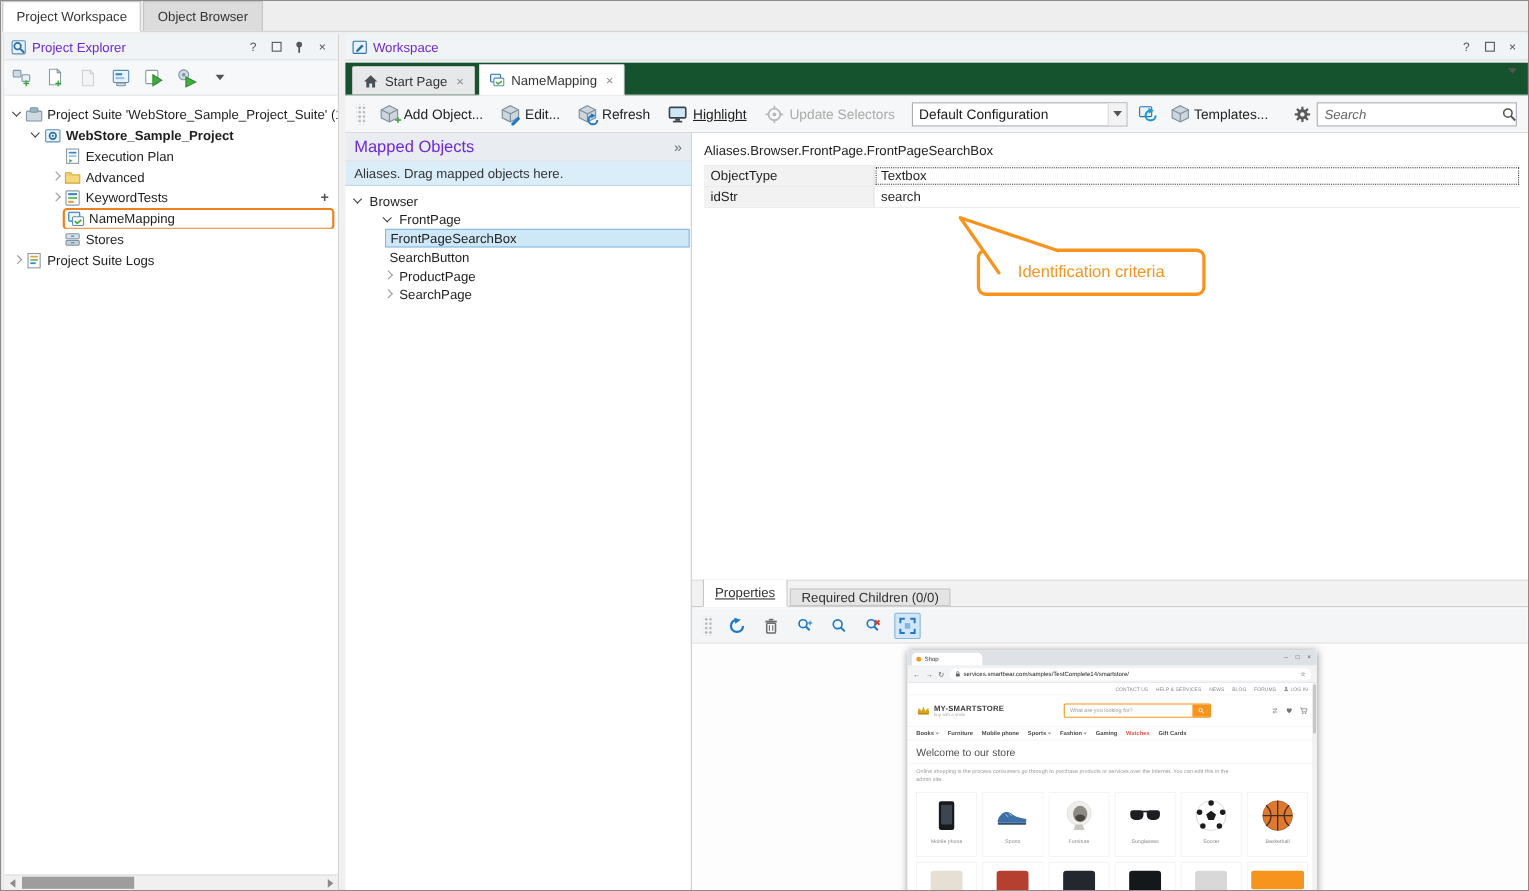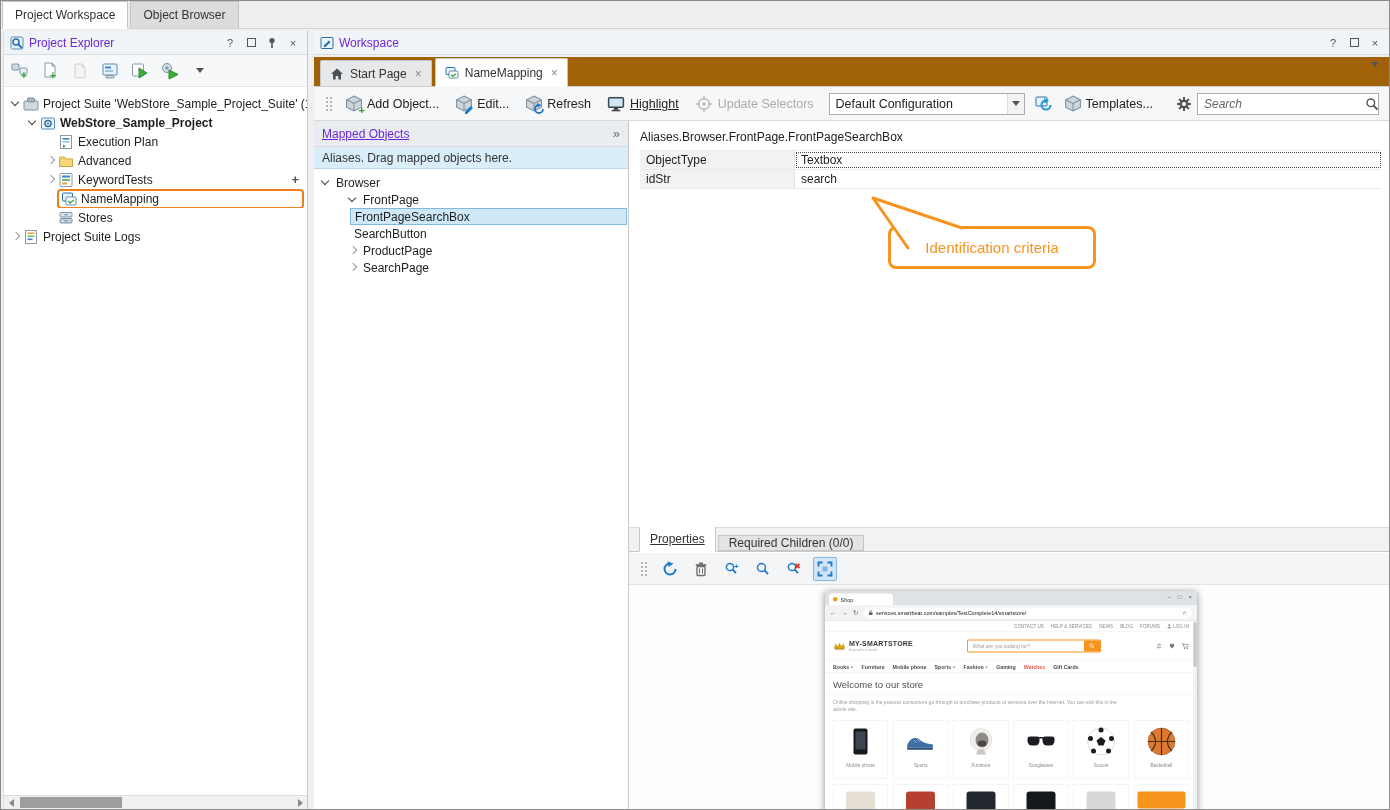--- a/index.html
+++ b/index.html
@@ -38,21 +38,21 @@
 .row-plus{margin-left:auto;padding-right:8px;color:#555;font-weight:bold;font-size:13px;}
 .h-scroll{position:absolute;left:0;right:0;bottom:0;height:14px;background:#f0f0f0;border-top:1px solid #dcdcdc;display:flex;align-items:center;}
 .sb-btn{width:14px;height:13px;display:flex;align-items:center;justify-content:center;}
 .tri-l{width:0;height:0;border-top:4px solid transparent;border-bottom:4px solid transparent;border-right:5px solid #8a8a8a;}
 .tri-r{width:0;height:0;border-top:4px solid transparent;border-bottom:4px solid transparent;border-left:5px solid #8a8a8a;}
 .sb-track{flex:1;height:13px;position:relative;}
 .sb-thumb{position:absolute;left:2px;top:1px;width:102px;height:11px;background:#9d9d9d;}
 
 
 .right-panel{position:absolute;left:313px;top:30px;right:0;bottom:0;background:#f0f0f0;}
-.doc-tabs{position:absolute;left:0;right:0;top:26px;height:30px;background:#a16207;border-bottom:1px solid #cfcfcf;display:flex;align-items:flex-end;padding-left:6px;}
+.doc-tabs{position:absolute;left:0;right:0;top:26px;height:30px;background:#14532d;border-bottom:1px solid #cfcfcf;display:flex;align-items:flex-end;padding-left:6px;}
 .doc-tab{height:26px;display:flex;align-items:center;gap:6px;padding:0 9px;background:#e6e8e9;border:1px solid #c6c6c6;border-bottom:none;margin-right:3px;border-radius:2px 2px 0 0;color:#333;}
 .doc-tab.active{background:#fff;height:29px;margin-bottom:-1px;border-bottom:1px solid #fff;}
 .tab-x{color:#8a8a8a;font-size:12px;margin-left:2px;}
 .tabs-caret{position:absolute;right:10px;top:10px;}
 
 .nm-toolbar{position:absolute;left:0;right:0;top:56px;height:34px;background:#f6f7f8;border-bottom:1px solid #d9d9d9;display:flex;align-items:center;padding:0 6px;gap:2px;font-size:12.5px;}
 .grip{width:8px;height:18px;margin:0 4px;background:radial-gradient(circle,#b5b5b5 1px,transparent 1.3px);background-size:4px 4px;background-position:1px 1px;}
 .tbtn{display:flex;align-items:center;gap:5px;padding:4px 7px;border-radius:2px;color:#222;}
 .tbtn.disabled{color:#ababab;}
 .cube-wrap{position:relative;width:17px;height:17px;}
@@ -64,21 +64,21 @@
 .spacer{flex:1;}
 .search-wrap{width:182px;height:22px;border:1px solid #a9adb2;background:#fff;display:flex;align-items:center;margin-right:4px;}
 .search-wrap input{flex:1;border:none;outline:none;padding:0 6px;font-size:12px;background:transparent;font-family:"Liberation Sans",sans-serif;}
 .search-wrap input::placeholder{font-style:italic;color:#666;}
 .underline{text-decoration:underline;}
 
 .nm-content{position:absolute;left:0;right:0;top:90px;bottom:0;display:flex;}
 
 .mo-col{width:315px;background:#fff;border-right:1px solid #c8c8c8;display:flex;flex-direction:column;flex:none;}
 .mo-header{height:26px;background:#e9edf1;border-bottom:1px solid #d4dade;display:flex;align-items:center;padding:0 8px;color:#333;}
-.mo-header .panel-title{font-size:12px;text-decoration:underline;}
+.mo-header .panel-title{font-size:15px;}
 .mo-chevs{color:#66707a;font-size:13px;}
 .mo-alias{height:22px;background:#daeefa;border-bottom:1px solid #bcd9ea;display:flex;align-items:center;padding-left:8px;color:#333;}
 .mo-tree{flex:1;padding-top:5px;}
 .mo-row{height:17px;display:flex;align-items:center;}
 .mo-l0{padding-left:5px}.mo-l1{padding-left:32px}.mo-l2{padding-left:36px}
 .mo-label{padding:0 4px;}
 .mo-sel{flex:1;margin-right:1px;background:#cfe8f8;border:1px solid #84b9de;height:17px;display:flex;align-items:center;}
 
 
 .props-col{flex:1;position:relative;background:#fff;overflow:hidden;}

